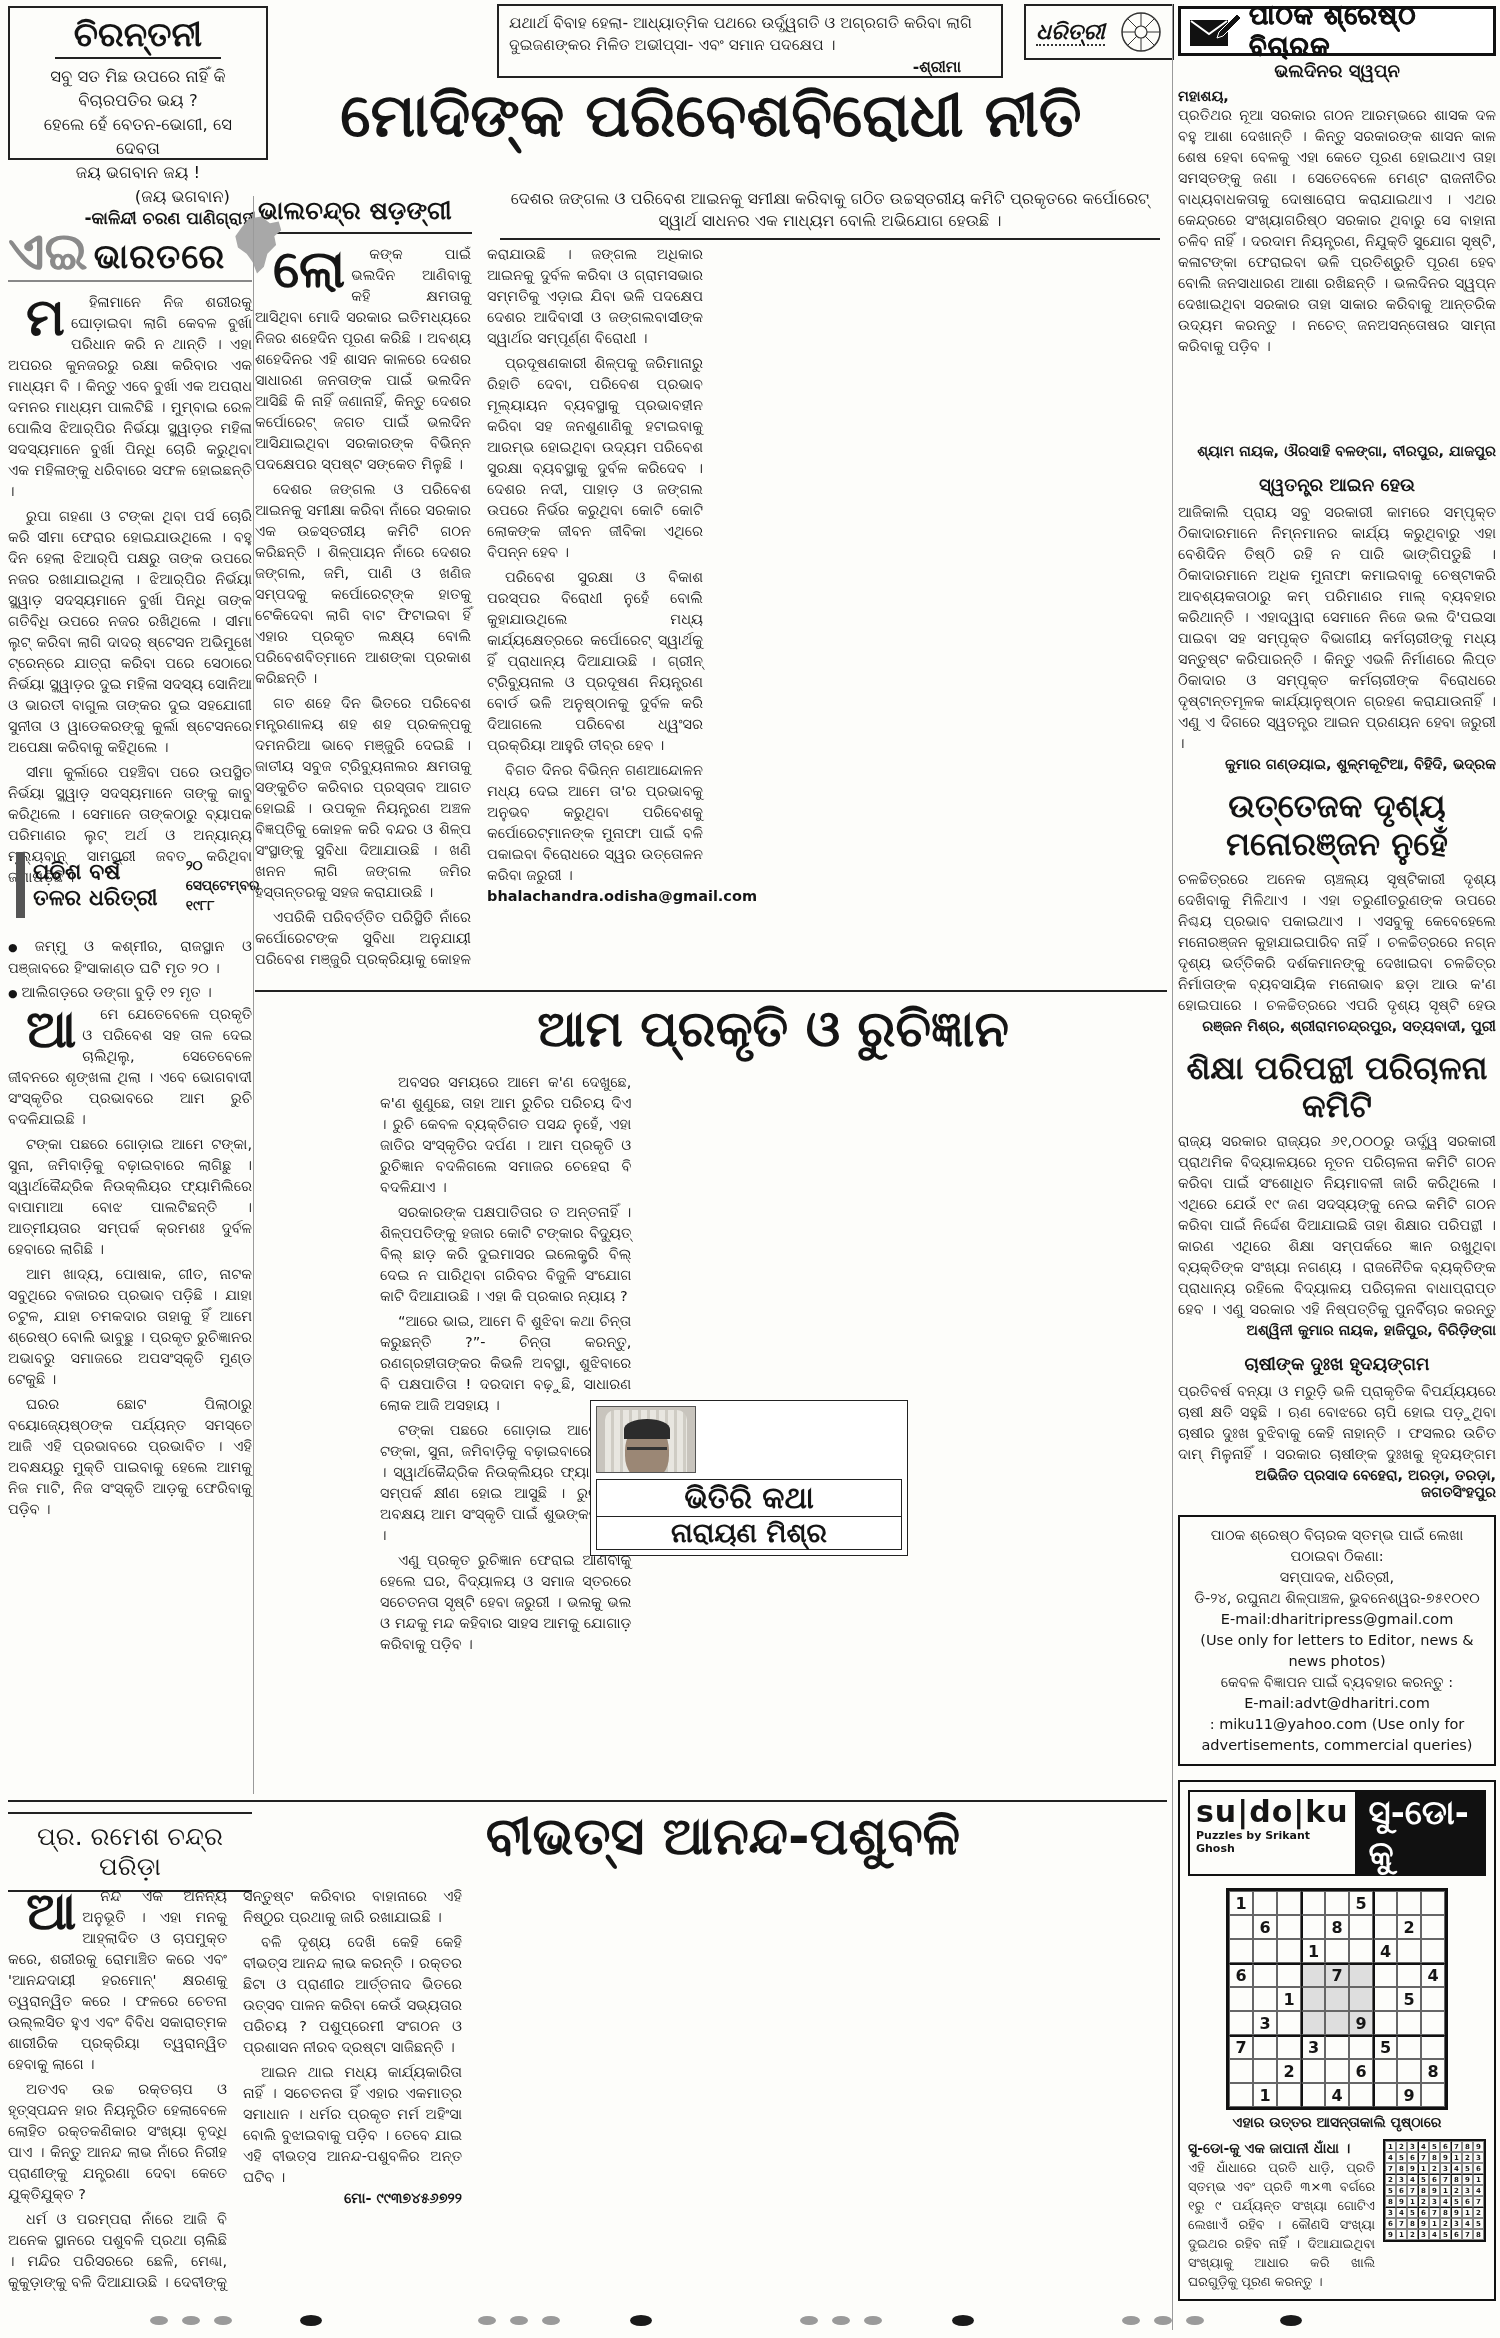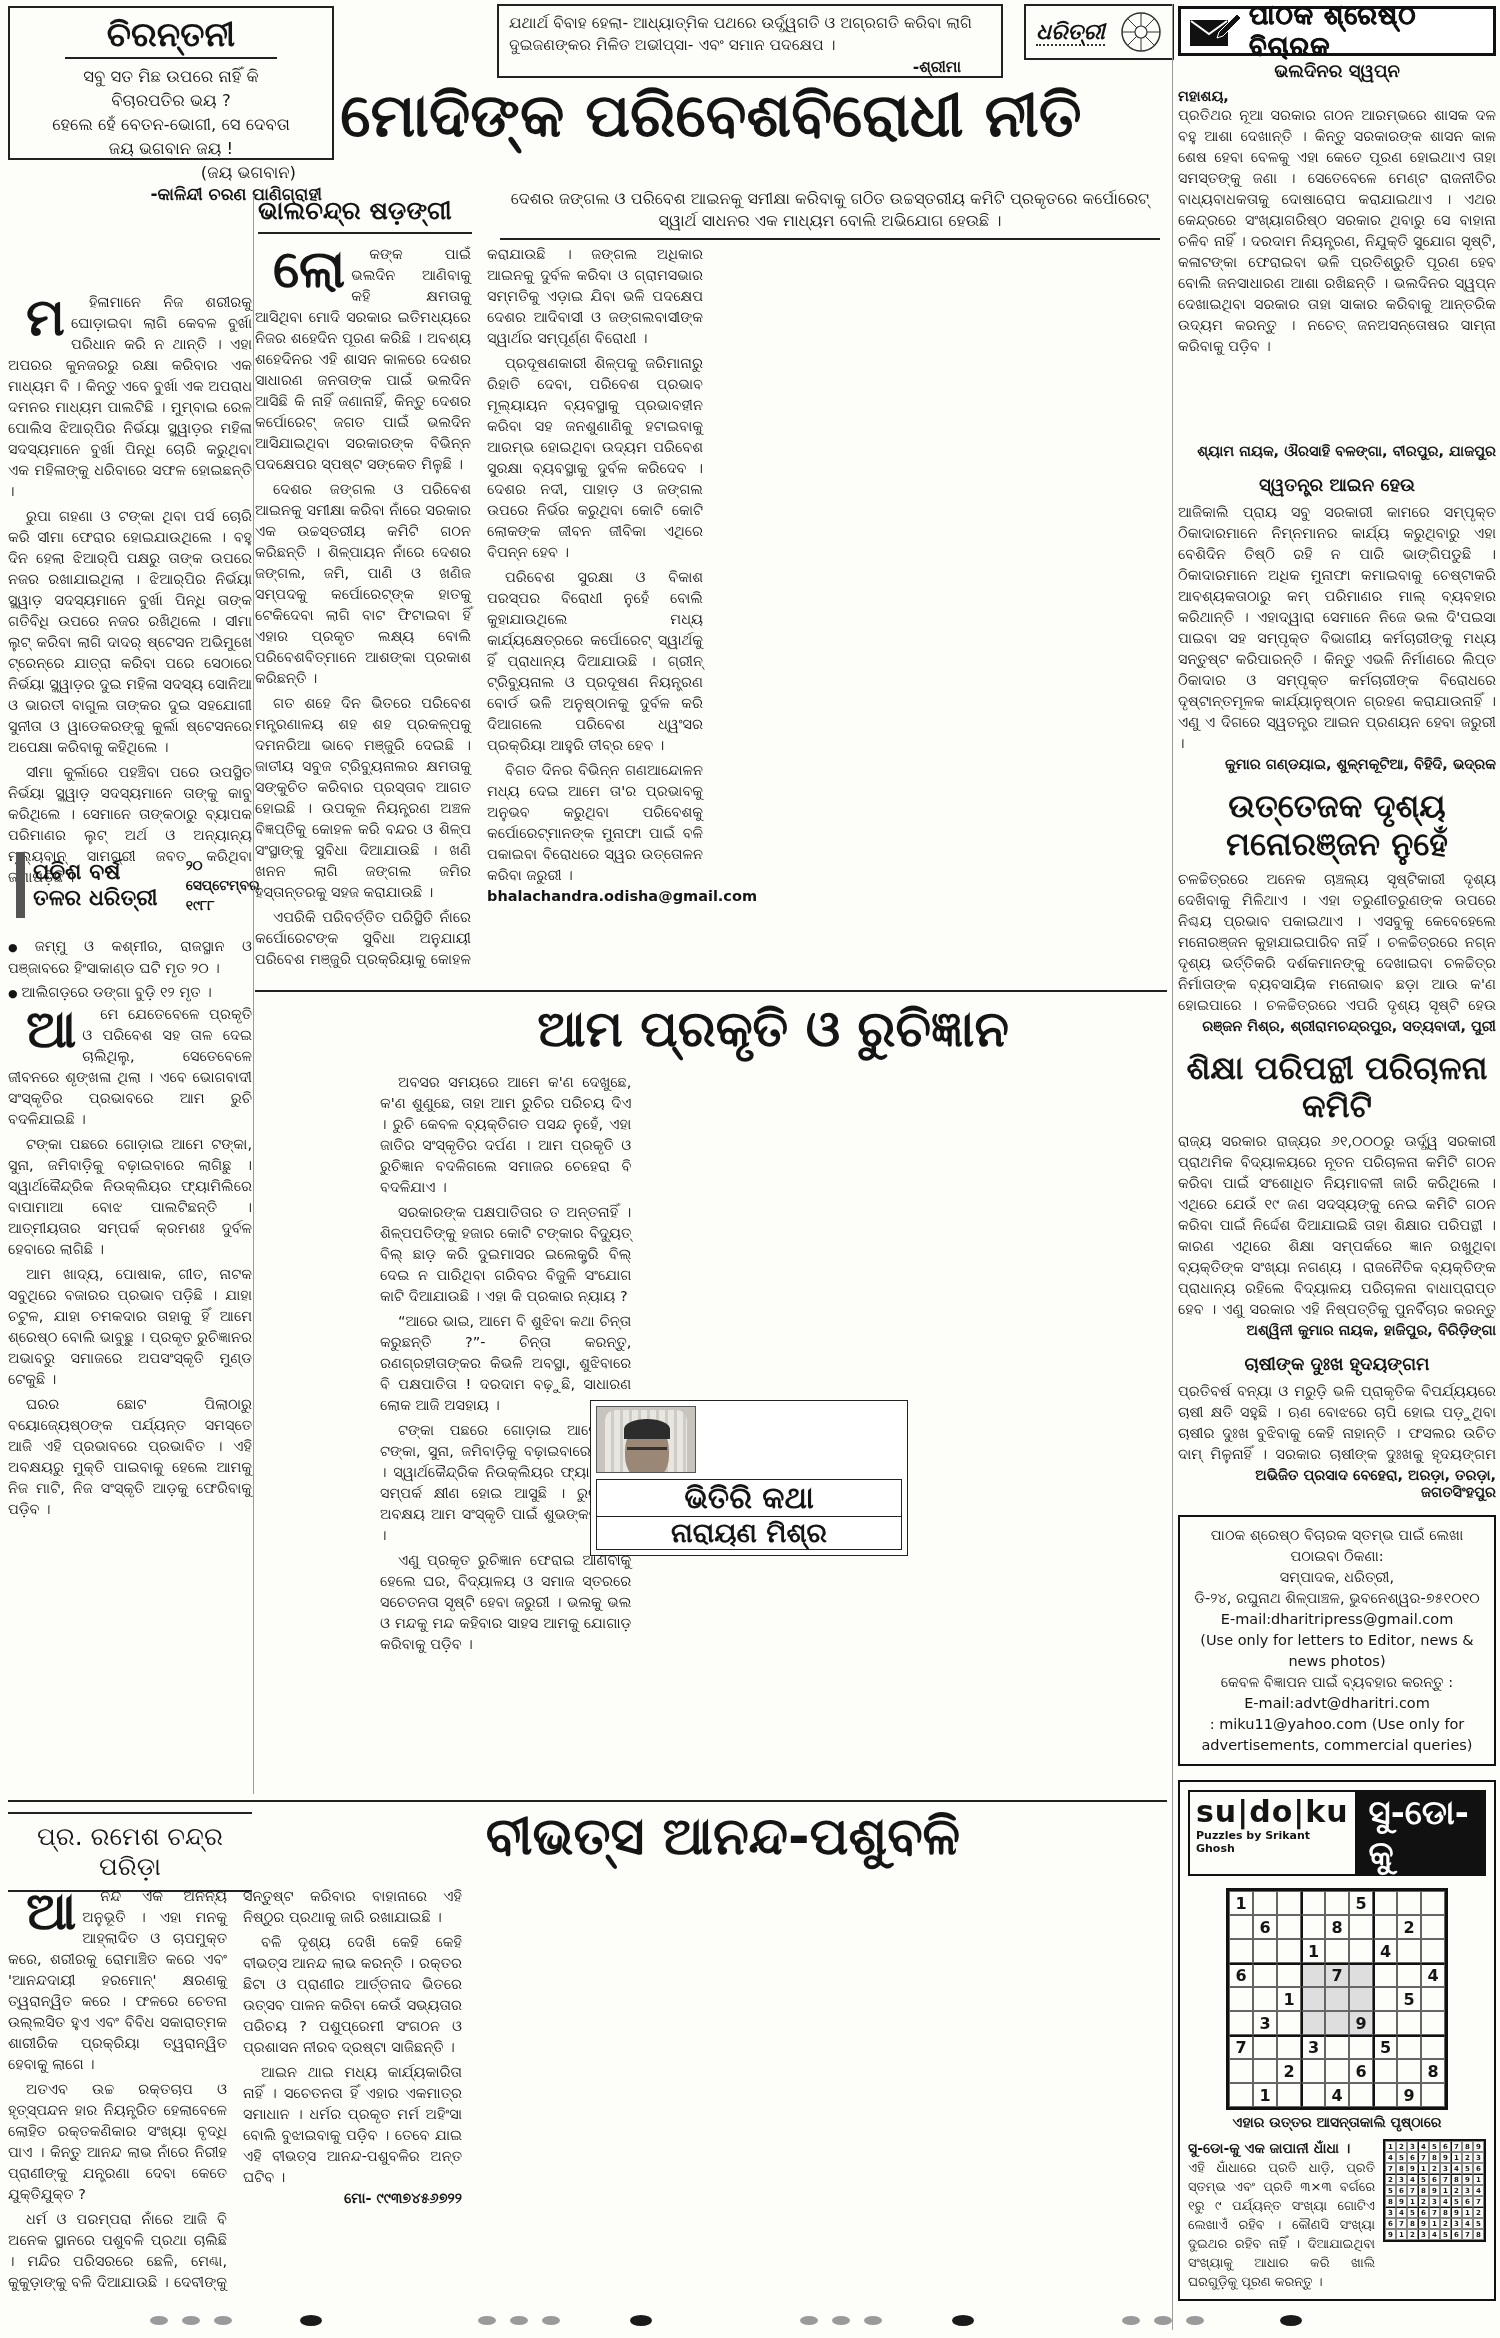--- a/index.html
+++ b/index.html
@@ -111,21 +111,21 @@
   .fdot.black { width:22px; height:11px; background:#1a1a1a; }
 
   .envelope-svg { flex:0 0 auto; }
   .india-svg { flex:0 0 auto; margin-left:auto; }
 </style>
 </head>
 <body>
 
 <div class="page">
 
-  <div class="abs chir-box" style="left:8px;top:6px;width:326px;height:154px;">
+  <div class="abs chir-box" style="left:8px;top:6px;width:260px;height:154px;">
     <div class="chir-title">ଚିରନ୍ତନୀ</div>
     <div class="chir-rule"></div>
     <div class="chir-line">ସବୁ ସତ ମିଛ ଉପରେ ନାହିଁ କି</div>
     <div class="chir-line">ବିଚାରପତିର ଭୟ ?</div>
     <div class="chir-line">ହେଲେ ହେଁ ବେତନ-ଭୋଗୀ, ସେ ଦେବତା</div>
     <div class="chir-line">ଜୟ ଭଗବାନ ଜୟ !</div>
     <div class="chir-paren">(ଜୟ ଭଗବାନ)</div>
     <div class="chir-auth">-କାଳିନ୍ଦୀ ଚରଣ ପାଣିଗ୍ରାହୀ</div>
   </div>
 
@@ -159,20 +159,27 @@
       <polygon points="30,18 48,0 52,4 34,22 28,24" fill="#111" stroke="#fff" stroke-width="1"></polygon>
     </svg>
     <span class="letters-head-label">ପାଠକ ଶ୍ରେଷ୍ଠ ବିଚାରକ</span>
   </div>
 
   <div class="abs headline1" style="left:255px;top:84px;width:912px;">ମୋଦିଙ୍କ ପରିବେଶବିରୋଧୀ ନୀତି</div>
 
   <div class="abs byline" style="left:258px;top:196px;width:214px;">ଭାଲଚନ୍ଦ୍ର ଷଡ଼ଙ୍ଗୀ</div>
   <div class="abs standfirst" style="left:500px;top:188px;width:660px;">ଦେଶର ଜଙ୍ଗଲ ଓ ପରିବେଶ ଆଇନକୁ ସମୀକ୍ଷା କରିବାକୁ ଗଠିତ ଉଚ୍ଚସ୍ତରୀୟ କମିଟି ପ୍ରକୃତରେ କର୍ପୋରେଟ୍ ସ୍ୱାର୍ଥ ସାଧନର ଏକ ମାଧ୍ୟମ ବୋଲି ଅଭିଯୋଗ ହେଉଛି ।</div>
 
+  <div class="abs eib" style="left:8px;top:198px;width:244px;height:84px;">
+    <span class="eib-big">ଏଇ</span>
+    <span class="eib-rest">ଭାରତରେ</span>
+    <svg class="india-svg" width="52" height="62" viewBox="0 0 60 70">
+      <path d="M20,5 L35,2 L45,10 L55,8 L58,18 L50,25 L52,35 L42,45 L38,60 L30,68 L25,55 L18,45 L8,38 L5,25 L12,15 Z" fill="#a8a8a8"></path>
+    </svg>
+  </div>
 
   <div class="abs body-txt just" style="left:8px;top:292px;width:244px;height:548px;">
     <p><span class="dropcap">ମ</span><span>ହିଳାମାନେ ନିଜ ଶରୀରକୁ ଘୋଡ଼ାଇବା ଲାଗି କେବଳ ବୁର୍ଖା ପରିଧାନ କରି ନ ଥାନ୍ତି । ଏହା ଅପରର କୁନଜରରୁ ରକ୍ଷା କରିବାର ଏକ ମାଧ୍ୟମ ବି । କିନ୍ତୁ ଏବେ ବୁର୍ଖା ଏକ ଅପରାଧ ଦମନର ମାଧ୍ୟମ ପାଲଟିଛି । ମୁମ୍ବାଇ ରେଳ ପୋଲିସ ଝିଆର୍‌ପିର ନିର୍ଭୟା ସ୍କ୍ୱାଡ଼ର ମହିଳା ସଦସ୍ୟମାନେ ବୁର୍ଖା ପିନ୍ଧି ଚୋରି କରୁଥିବା ଏକ ମହିଳାଙ୍କୁ ଧରିବାରେ ସଫଳ ହୋଇଛନ୍ତି ।</span></p>
     <div>
         <p class="para">ରୁପା ଗହଣା ଓ ଟଙ୍କା ଥିବା ପର୍ସ ଚୋରି କରି ସୀମା ଫେରାର ହୋଇଯାଉଥିଲେ । ବହୁ ଦିନ ହେଲା ଝିଆର୍‌ପି ପକ୍ଷରୁ ତାଙ୍କ ଉପରେ ନଜର ରଖାଯାଇଥିଲା । ଝିଆର୍‌ପିର ନିର୍ଭୟା ସ୍କ୍ୱାଡ଼ ସଦସ୍ୟମାନେ ବୁର୍ଖା ପିନ୍ଧି ତାଙ୍କ ଗତିବିଧି ଉପରେ ନଜର ରଖିଥିଲେ । ସୀମା ଲୁଟ୍ କରିବା ଲାଗି ଦାଦର୍ ଷ୍ଟେସନ ଅଭିମୁଖେ ଟ୍ରେନ୍‌ରେ ଯାତ୍ରା କରିବା ପରେ ସେଠାରେ ନିର୍ଭୟା ସ୍କ୍ୱାଡ଼ର ଦୁଇ ମହିଳା ସଦସ୍ୟ ସୋନିଆ ଓ ଭାରତୀ ବାଗୁଲ ତାଙ୍କର ଦୁଇ ସହଯୋଗୀ ସୁନୀତା ଓ ୱାଡେକରଙ୍କୁ କୁର୍ଲା ଷ୍ଟେସନରେ ଅପେକ୍ଷା କରିବାକୁ କହିଥିଲେ ।</p>
         <p class="para">ସୀମା କୁର୍ଲାରେ ପହଞ୍ଚିବା ପରେ ଉପସ୍ଥିତ ନିର୍ଭୟା ସ୍କ୍ୱାଡ଼ ସଦସ୍ୟମାନେ ତାଙ୍କୁ କାବୁ କରିଥିଲେ । ସେମାନେ ତାଙ୍କଠାରୁ ବ୍ୟାପକ ପରିମାଣର ଲୁଟ୍ ଅର୍ଥ ଓ ଅନ୍ୟାନ୍ୟ ମୂଲ୍ୟବାନ୍ ସାମଗ୍ରୀ ଜବତ କରିଥିବା ଜଣାପଡ଼ିଛି ।</p>
       </div>
   </div>
 
   <div class="abs d25" style="left:8px;top:846px;width:244px;height:78px;">

